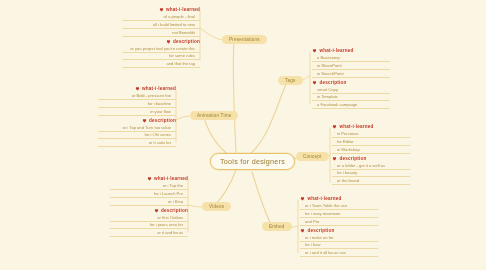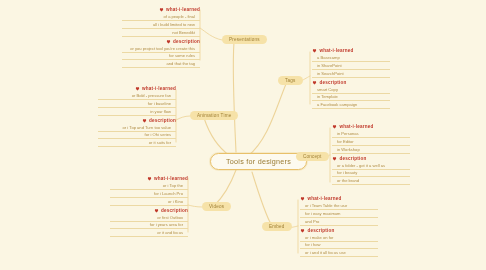--- a/index.html
+++ b/index.html
@@ -11,21 +11,21 @@
   }
   #canvas{position:absolute;inset:0;width:486px;height:270px;}
   svg.links{position:absolute;left:0;top:0;width:486px;height:270px;pointer-events:none;}
 
   
   .root{
     position:absolute;
     border:1.1px solid #e8c06a;
     background:#fdfaef;
     border-radius:11px;
-    padding:3px 15px;
+    padding:3px 9px;
     font-size:7.2px;
     color:#9a7b33;
     letter-spacing:.25px;
     white-space:nowrap;
     box-shadow:0 0 0 1px rgba(233,198,116,.25);
   }
 
   
   .pill{
     position:absolute;

